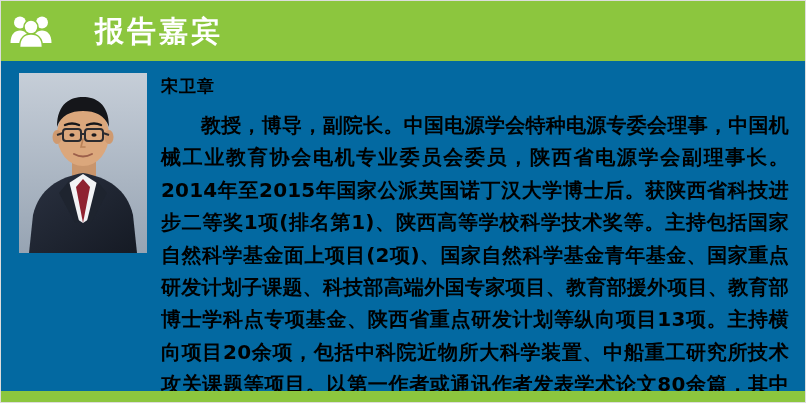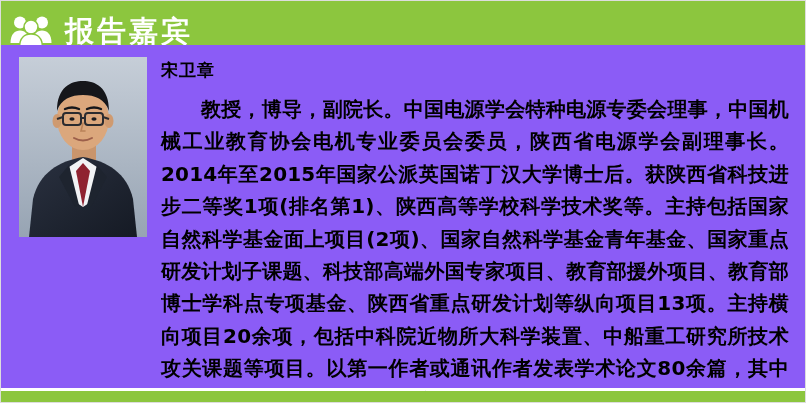--- a/index.html
+++ b/index.html
@@ -22,20 +22,21 @@
   
   .header {
     position: absolute;
     left: 0;
     top: 0;
     width: 806px;
     height: 60px;
     background: #8cc63e;
     display: flex;
     align-items: center;
+    gap: 30px;
   }
   .header-icon {
     width: 62px;
     height: 60px;
     display: flex;
     align-items: center;
     justify-content: center;
     flex: 0 0 auto;
   }
   .header-title {
@@ -45,24 +46,24 @@
     font-weight: bold;
     letter-spacing: 3px;
     line-height: 1;
     margin-left: 2px;
     white-space: nowrap;
   }
   
   .content {
     position: absolute;
     left: 0;
-    top: 44px;
+    top: 60px;
     width: 806px;
     height: 343px;
-    background: #8b5cf6;
+    background: #0369a1;
   }
   .photo {
     position: absolute;
     left: 18px;
     top: 12px;
     width: 128px;
     height: 180px;
     background: #b9c4cf;
     overflow: hidden;
     border: 0;

